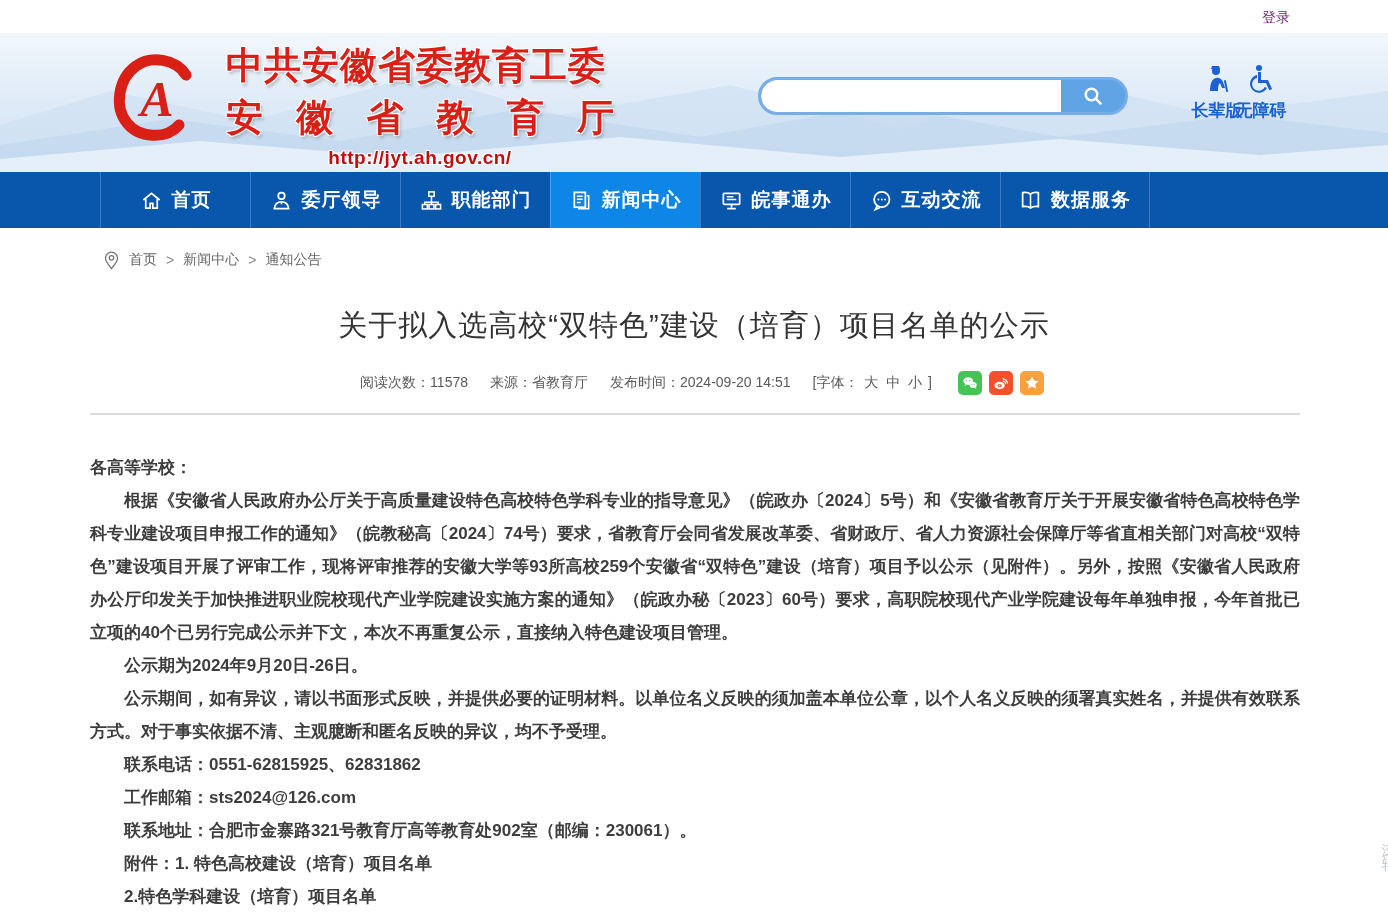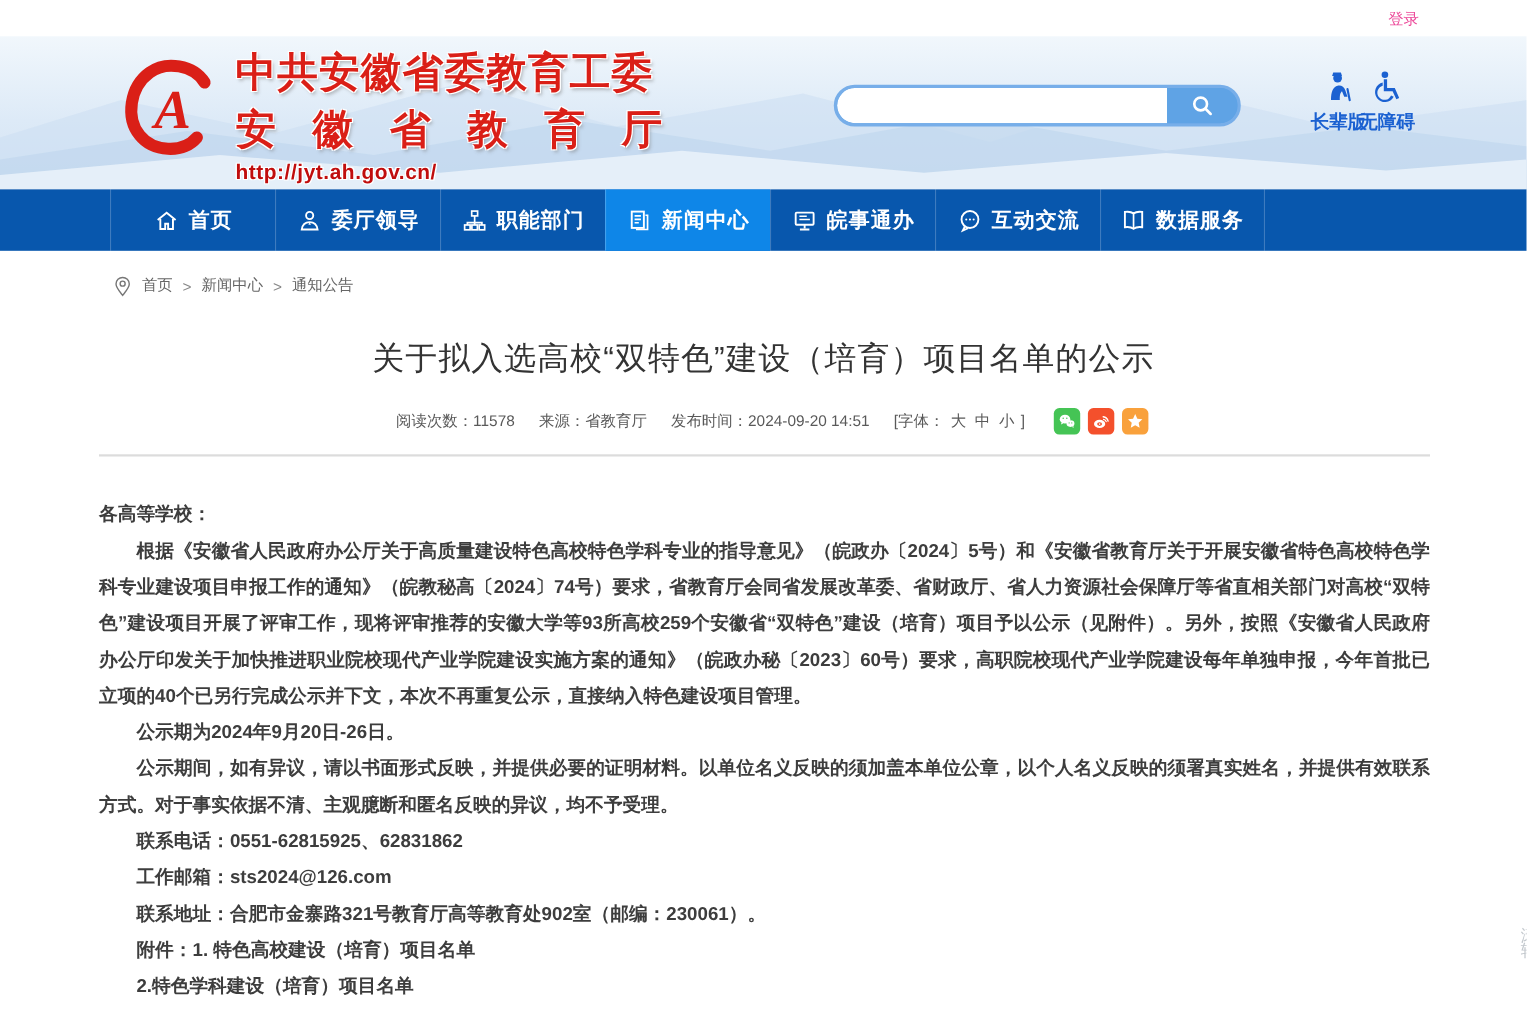--- a/index.html
+++ b/index.html
@@ -1,34 +1,34 @@
 <!DOCTYPE html>
 <html lang="zh"><head>
 <meta charset="utf-8">
 <style>
   html,body{margin:0;padding:0;}
   body{font-family:"Liberation Sans","DejaVu Sans",sans-serif;background:#fff;}
   .page{position:relative;width:1388px;height:917px;margin:0 auto;overflow:hidden;background:#fff;}
 
   
   .topbar{position:relative;height:33px;background:#fff;}
-  .login{position:absolute;right:98px;top:9px;font-size:14px;color:#ec4899;cursor:pointer;}
+  .login{position:absolute;right:98px;top:9px;font-size:14px;color:#701a75;cursor:pointer;}
 
   
   .banner{position:relative;height:139px;background:linear-gradient(180deg,#f0f6fc 0%,#dcea f8 40%,#d6e6f5 100%);overflow:hidden;}
   .banner{background:linear-gradient(180deg,#f1f7fc 0%,#ddeaf7 55%,#d3e3f3 100%);}
   .mountains{position:absolute;left:0;bottom:0;width:100%;height:100%;}
   .logo-group{position:absolute;left:106px;top:8px;display:flex;align-items:flex-start;}
   .logo-mark{width:100px;height:100px;margin-top:8px;}
-  .org-text{margin-left:8px;width:388px;}
+  .org-text{margin-left:20px;width:388px;}
   .org-line1{font-size:37px;font-weight:bold;color:#da1f17;letter-spacing:1px;white-space:nowrap;
     text-shadow:1px 1px 0 #fff,-1px -1px 0 #fff,1px -1px 0 #fff,-1px 1px 0 #fff,2px 3px 3px rgba(120,120,120,.45);}
   .org-line2{display:flex;justify-content:space-between;font-size:37px;font-weight:bold;color:#da1f17;margin-top:2px;
     text-shadow:1px 1px 0 #fff,-1px -1px 0 #fff,1px -1px 0 #fff,-1px 1px 0 #fff,2px 3px 3px rgba(120,120,120,.45);}
-  .org-url{margin-top:4px;text-align:left;font-size:19px;font-weight:bold;color:#c00d0d;letter-spacing:.5px;
+  .org-url{margin-top:4px;text-align:center;font-size:19px;font-weight:bold;color:#c00d0d;letter-spacing:.5px;
     text-shadow:1px 1px 0 #fff,-1px -1px 0 #fff,1px -1px 0 #fff,-1px 1px 0 #fff;}
 
   .search-pill{position:absolute;left:758px;top:44px;width:370px;height:38px;border:3px solid #77aee9;background:#5fa3e5;border-radius:22px;display:flex;overflow:hidden;box-sizing:border-box;}
   .search-input{flex:1;border:none;outline:none;height:100%;padding:0 14px;font-size:15px;background:#fff;border-radius:18px 0 0 18px;}
   .search-btn{width:64px;height:100%;background:#5fa3e5;border:none;display:flex;align-items:center;justify-content:center;cursor:pointer;}
 
   .quick-link{position:absolute;top:30px;width:66px;text-align:center;cursor:pointer;}
   .quick-link .ql-icon{display:block;height:34px;}
   .quick-link .ql-label{display:block;margin-top:2px;font-size:17px;font-weight:bold;color:#1b61d1;}
   .ql-elder{left:1152px;margin-left:32px;} .ql-access{left:1228px;}

